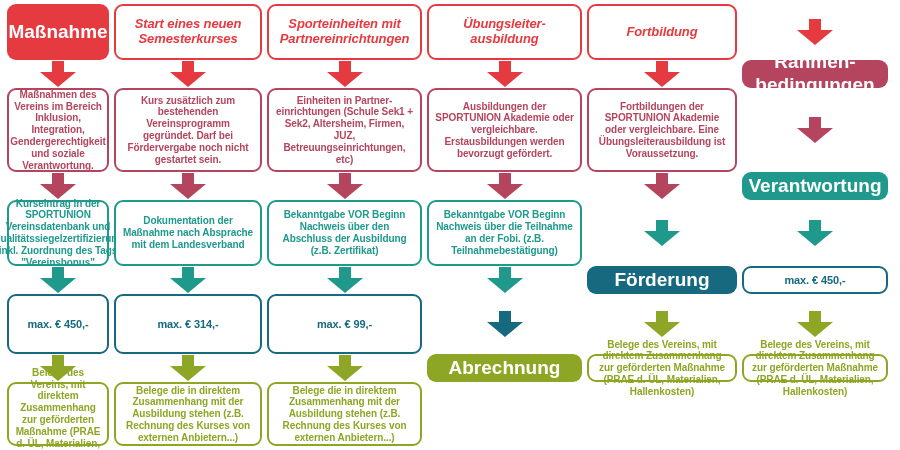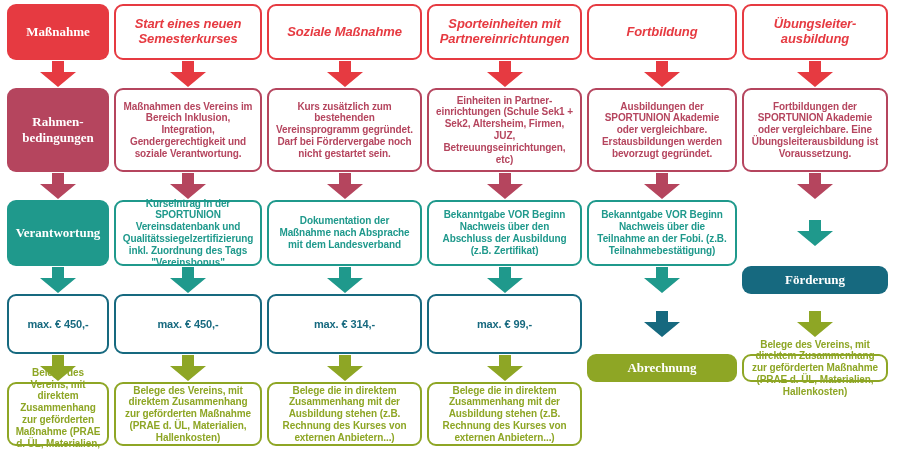--- a/index.html
+++ b/index.html
@@ -11,45 +11,44 @@
     column-gap:5px;padding:4px 7px;
   }
   .c-red{--c:#e63a41;}
   .c-crimson{--c:#b5455e;}
   .c-teal{--c:#1f998c;}
   .c-blue{--c:#16697f;}
   .c-olive{--c:#8ea625;}
   .label{
     background:var(--c);color:#ffffff;border-radius:9px;
     display:flex;align-items:center;justify-content:center;text-align:center;
-    font-weight:bold;font-size:13px;line-height:1.2;white-space:pre-line;font-family:Liberation Serif, serif;
+    font-weight:bold;font-size:19px;line-height:1.2;white-space:pre-line;
   }
   .box{
     background:#ffffff;border:2px solid var(--c);color:var(--c);border-radius:9px;
     display:flex;align-items:center;justify-content:center;text-align:center;
     font-size:10px;font-weight:bold;line-height:1.18;padding:2px 5px;
     box-sizing:border-box;white-space:pre-line;letter-spacing:-0.1px;
   }
   .header{font-size:13px;font-style:italic;line-height:1.15;padding:8px 6px;}
   .money{font-size:11px;}
   .arrowcell{display:flex;align-items:center;justify-content:center;color:var(--c);}
   .arrowcell svg{display:block;}
 </style>
 </head>
 <body>
 
 <div class="grid">
 
   <div class="label c-red">Maßnahme</div>
   <div class="box header c-red">Start eines neuen Semesterkurses</div>
-  <div class="box header c-red">Soziale Maßnahme</div>
   <div class="box header c-red">Sporteinheiten mit Partnereinrichtungen</div>
-  <div class="box header c-red">Fortbildung</div>
   <div class="box header c-red">Übungsleiter-
 ausbildung</div>
+  <div class="box header c-red">Fortbildung</div>
 
   <div class="arrowcell c-red">
       <svg width="36" height="26" viewBox="0 0 36 26">
         <path fill="currentColor" d="M12 0 h12 v11 h12 L18 26 L0 11 h12 z"></path>
       </svg>
     </div>
   <div class="arrowcell c-red">
       <svg width="36" height="26" viewBox="0 0 36 26">
         <path fill="currentColor" d="M12 0 h12 v11 h12 L18 26 L0 11 h12 z"></path>
       </svg>
@@ -73,21 +72,21 @@
       <svg width="36" height="26" viewBox="0 0 36 26">
         <path fill="currentColor" d="M12 0 h12 v11 h12 L18 26 L0 11 h12 z"></path>
       </svg>
     </div>
 
   <div class="label c-crimson">Rahmen-
 bedingungen</div>
   <div class="box c-crimson">Maßnahmen des Vereins im Bereich Inklusion, Integration, Gendergerechtigkeit und soziale Verantwortung.</div>
   <div class="box c-crimson">Kurs zusätzlich zum bestehenden Vereinsprogramm gegründet. Darf bei Fördervergabe noch nicht gestartet sein.</div>
   <div class="box c-crimson">Einheiten in Partner-einrichtungen (Schule Sek1 + Sek2, Altersheim, Firmen, JUZ, Betreuungseinrichtungen, etc)</div>
-  <div class="box c-crimson">Ausbildungen der SPORTUNION Akademie oder vergleichbare. Erstausbildungen werden bevorzugt gegründet.</div>
+  <div class="box c-crimson">Ausbildungen der SPORTUNION Akademie oder vergleichbare. Erstausbildungen werden bevorzugt gefördert.</div>
   <div class="box c-crimson">Fortbildungen der SPORTUNION Akademie oder vergleichbare. Eine Übungsleiterausbildung ist Voraussetzung.</div>
 
   <div class="arrowcell c-crimson">
       <svg width="36" height="26" viewBox="0 0 36 26">
         <path fill="currentColor" d="M12 0 h12 v11 h12 L18 26 L0 11 h12 z"></path>
       </svg>
     </div>
   <div class="arrowcell c-crimson">
       <svg width="36" height="26" viewBox="0 0 36 26">
         <path fill="currentColor" d="M12 0 h12 v11 h12 L18 26 L0 11 h12 z"></path>

